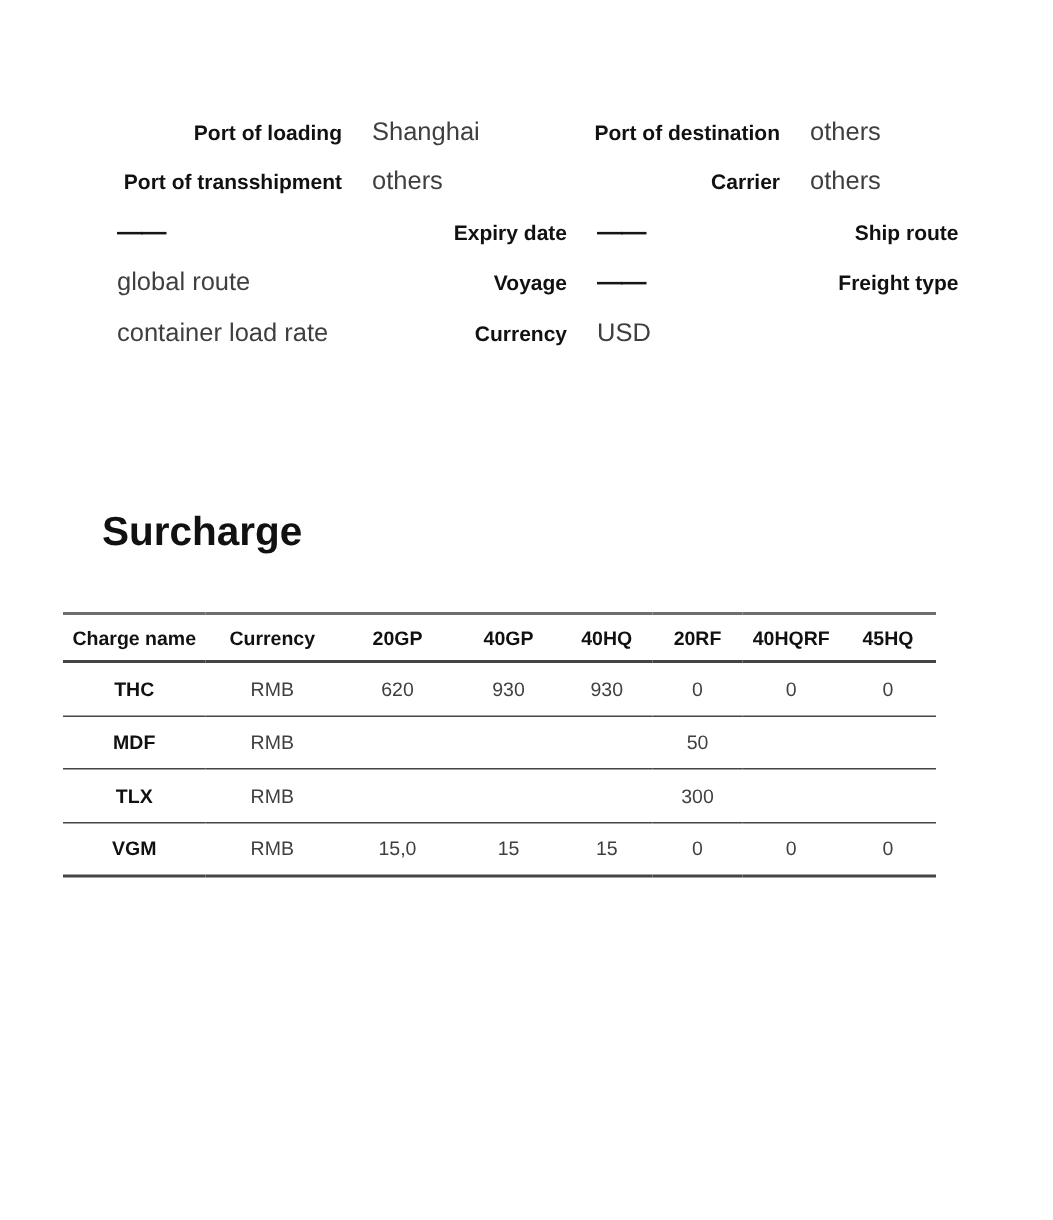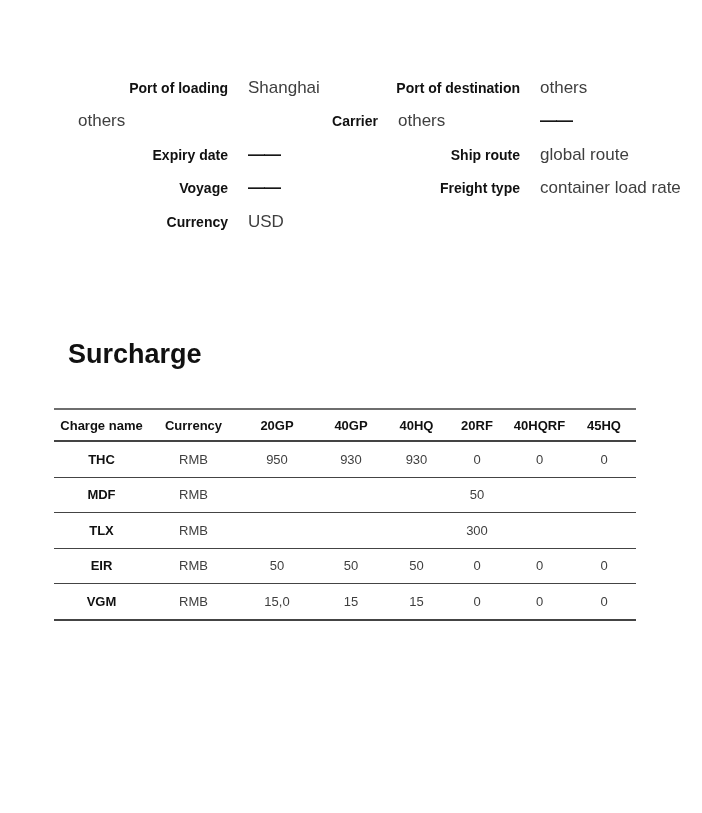--- a/index.html
+++ b/index.html
@@ -42,21 +42,21 @@
   
   .surcharge-title {
     position:absolute; top:340px; left:68px;
     margin:0;
     font-size:27px; line-height:28px;
     font-weight:700;
     color:var(--label-text, #111111);
   }
 
   .surcharge-table {
-    position:absolute; top:408px; left:54px;
+    position:absolute; top:408px; left:42px;
     width:582px;
     table-layout:fixed;
     border-collapse:collapse;
     font-size:13px;
     color:var(--value-text, #3f3f3f);
   }
   .surcharge-table thead th {
     font-weight:700;
     font-size:13px;
     color:var(--label-text, #111111);
@@ -86,20 +86,21 @@
 </head>
 <body>
 
 <div class="page" style="--page-bg: #ffffff; --label-text: #111111; --value-text: #3f3f3f; --rule: #444444; --rule-heavy: #6e6e6e;">
 
   <section class="details" id="details">
       <div class="lbl">Port of loading</div>
       <div class="val">Shanghai</div>
       <div class="lbl">Port of destination</div>
       <div class="val">others</div>
+      <div class="lbl">Port of transshipment</div>
       <div class="val">others</div>
       <div class="lbl">Carrier</div>
       <div class="val">others</div>
       <div class="val dash">——</div>
       <div class="lbl">Expiry date</div>
       <div class="val dash">——</div>
       <div class="lbl">Ship route</div>
       <div class="val">global route</div>
       <div class="lbl">Voyage</div>
       <div class="val dash">——</div>
@@ -131,21 +132,21 @@
           <th>40HQ</th>
           <th>20RF</th>
           <th>40HQRF</th>
           <th>45HQ</th>
         </tr>
     </thead>
     <tbody id="surcharge-body">
         <tr>
           <td class="charge">THC</td>
           <td class="currency">RMB</td>
-          <td class="num">950</td>
+          <td class="num">620</td>
           <td class="num">930</td>
           <td class="num">930</td>
           <td class="num">0</td>
           <td class="num">0</td>
           <td class="num">0</td>
         </tr>
         <tr>
           <td class="charge">MDF</td>
           <td class="currency">RMB</td>
           <td class="num"></td>
@@ -159,30 +160,20 @@
           <td class="charge">TLX</td>
           <td class="currency">RMB</td>
           <td class="num"></td>
           <td class="num"></td>
           <td class="num"></td>
           <td class="num">300</td>
           <td class="num"></td>
           <td class="num"></td>
         </tr>
         <tr>
-          <td class="charge">EIR</td>
-          <td class="currency">RMB</td>
-          <td class="num">50</td>
-          <td class="num">50</td>
-          <td class="num">50</td>
-          <td class="num">0</td>
-          <td class="num">0</td>
-          <td class="num">0</td>
-        </tr>
-        <tr>
           <td class="charge">VGM</td>
           <td class="currency">RMB</td>
           <td class="num">15,0</td>
           <td class="num">15</td>
           <td class="num">15</td>
           <td class="num">0</td>
           <td class="num">0</td>
           <td class="num">0</td>
         </tr>
       </tbody>

